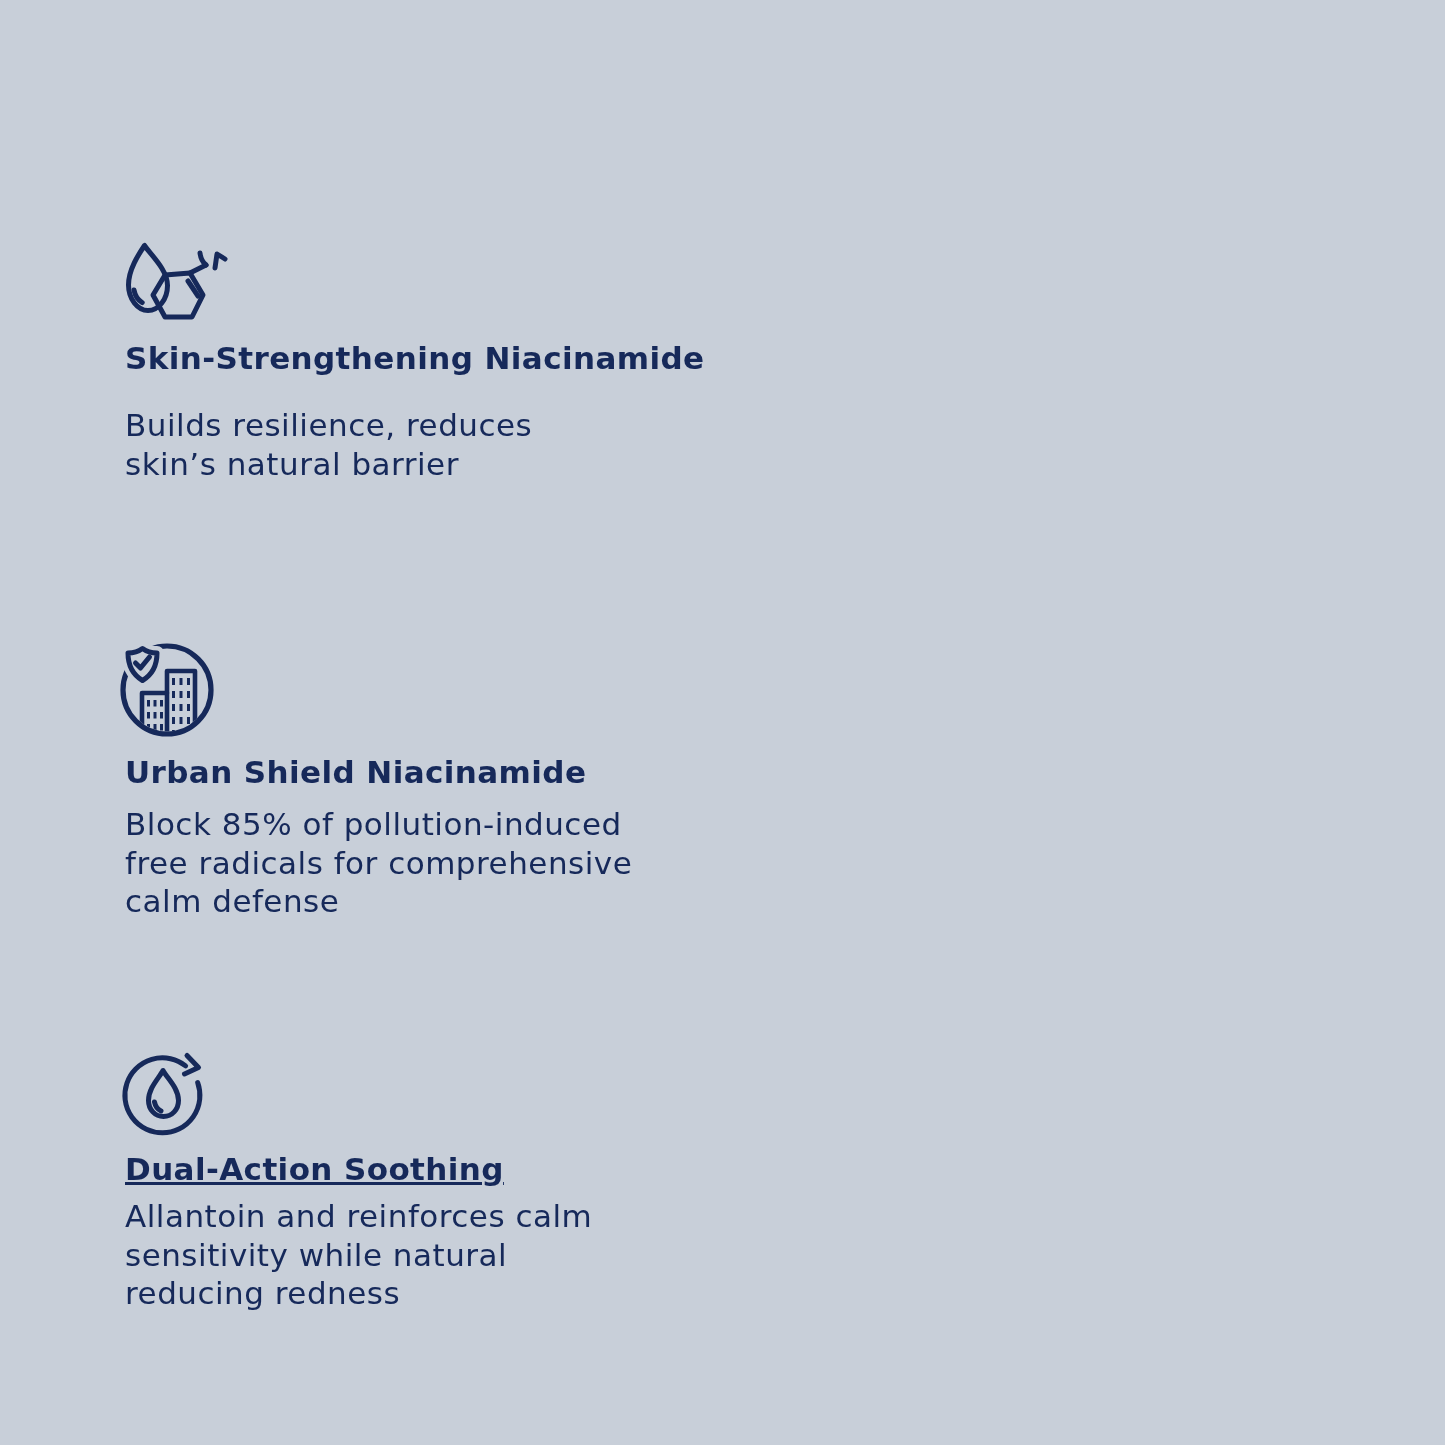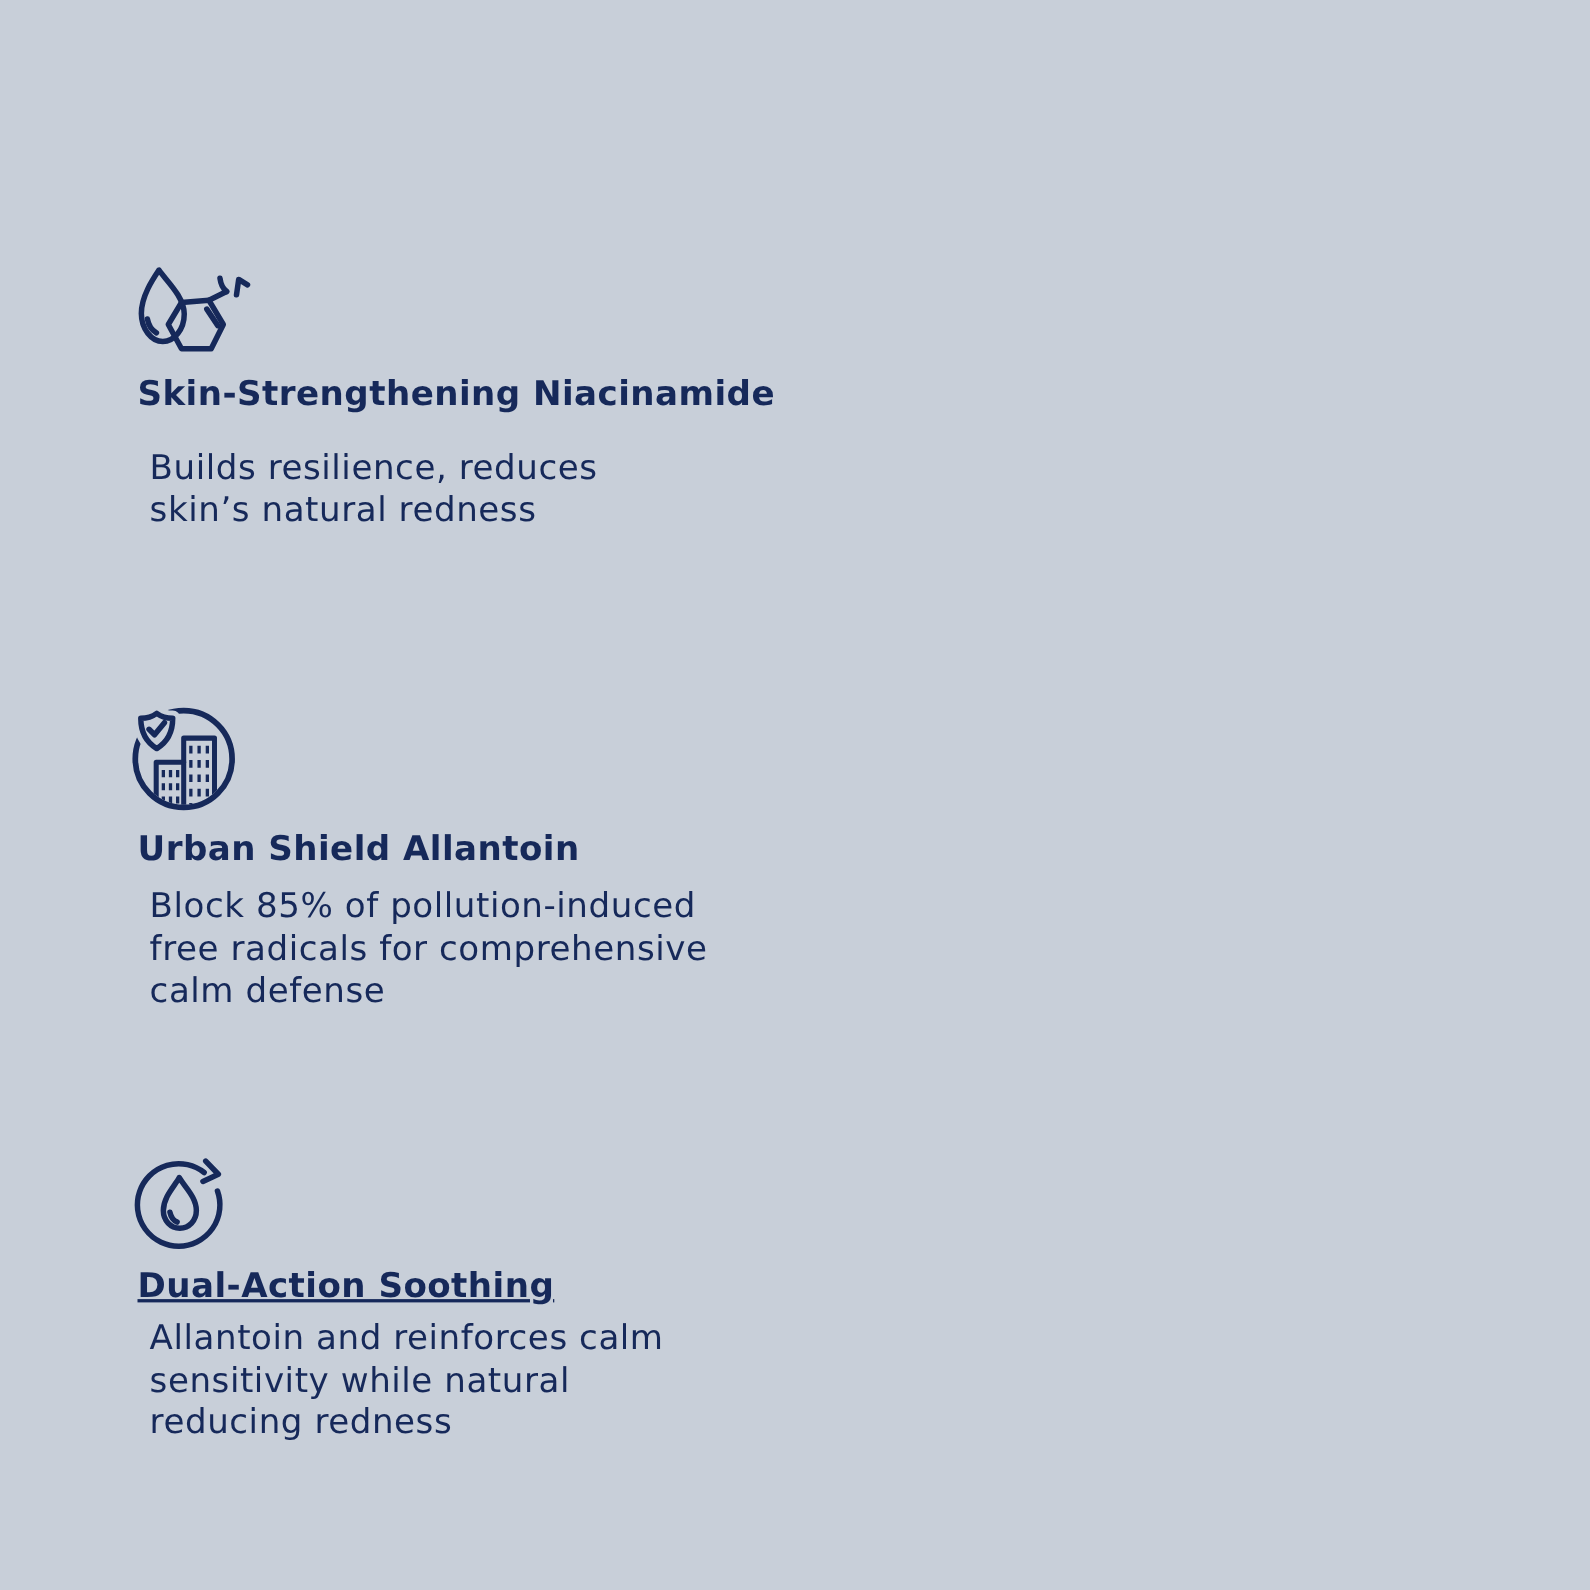--- a/index.html
+++ b/index.html
@@ -26,21 +26,20 @@
     letter-spacing:0.4px;
     white-space:nowrap;
   }
   .feature-body{
     position:absolute;
     font-size:31px;
     font-weight:400;
     line-height:38.5px;
     letter-spacing:0.5px;
     white-space:nowrap;
-    margin-left:11px;
   }
   #s1{top:240px;height:400px;}
   #s1 .feature-icon{left:-3px;top:0;}
   #s1 .feature-heading{top:99px;}
   #s1 .feature-body{top:166px;}
   #s2{top:641px;height:400px;}
   #s2 .feature-icon{left:-7px;top:0;}
   #s2 .feature-heading{top:112px;}
   #s2 .feature-body{top:164px;}
   #s3{top:1045px;height:300px;}
@@ -69,21 +68,21 @@
         <path class="ln" d="M84,25 Q79,21 78,13"></path>
         <path class="ln" d="M93,28 L95,14 L103,19"></path>
 
         <path class="ln" d="M22.5,5.5 C16.5,14.5 6.5,29.5 6.5,45 C6.5,58.9 15.6,70.5 26,70.5 C36.4,70.5 45.5,59.5 45.5,45.5 C45.5,29.5 28.5,14.5 22.5,5.5 Z"></path>
         <path class="ln" d="M12,50 C13,55.5 15.8,60 20.2,62.6"></path>
       </svg>
     </div>
     <h2 class="feature-heading">Skin-Strengthening Niacinamide</h2>
     <div class="feature-body">
       <div>Builds resilience, reduces</div>
-      <div>skin’s natural redness</div>
+      <div>skin’s natural barrier</div>
     </div>
   </section>
 
   <section class="feature" id="s2">
     <div class="feature-icon">
       <svg width="100" height="100" viewBox="0 0 100 100" aria-hidden="true">
         <defs>
           <clipPath id="cityClip">
               <circle cx="49" cy="49" r="41.5"></circle>
             </clipPath>
@@ -100,21 +99,21 @@
           <line class="ln-thin" x1="30.5" y1="59" x2="30.5" y2="91" stroke-dasharray="6.5 5.5"></line>
           <line class="ln-thin" x1="37" y1="59" x2="37" y2="91" stroke-dasharray="6.5 5.5"></line>
           <line class="ln-thin" x1="43.5" y1="59" x2="43.5" y2="91" stroke-dasharray="6.5 5.5"></line>
         </g>
 
         <path class="halo" d="M24.5,7.5 C28.5,10.5 33.5,12 39,12 C39,23 34.5,33.5 24.5,39.5 C14.5,33.5 10,23 10,12 C15.5,12 20.5,10.5 24.5,7.5 Z"></path>
         <path class="shield" d="M24.5,7.5 C28.5,10.5 33.5,12 39,12 C39,23 34.5,33.5 24.5,39.5 C14.5,33.5 10,23 10,12 C15.5,12 20.5,10.5 24.5,7.5 Z"></path>
         <path class="ln" d="M17.5,22 L22.5,27 L31.5,16"></path>
       </svg>
     </div>
-    <h2 class="feature-heading">Urban Shield Allantoin</h2>
+    <h2 class="feature-heading">Urban Shield Niacinamide</h2>
     <div class="feature-body">
       <div>Block 85% of pollution-induced</div>
       <div>free radicals for comprehensive</div>
       <div>calm defense</div>
     </div>
   </section>
 
   <section class="feature" id="s3">
     <div class="feature-icon">
       <svg width="92" height="92" viewBox="0 0 92 92" aria-hidden="true">

